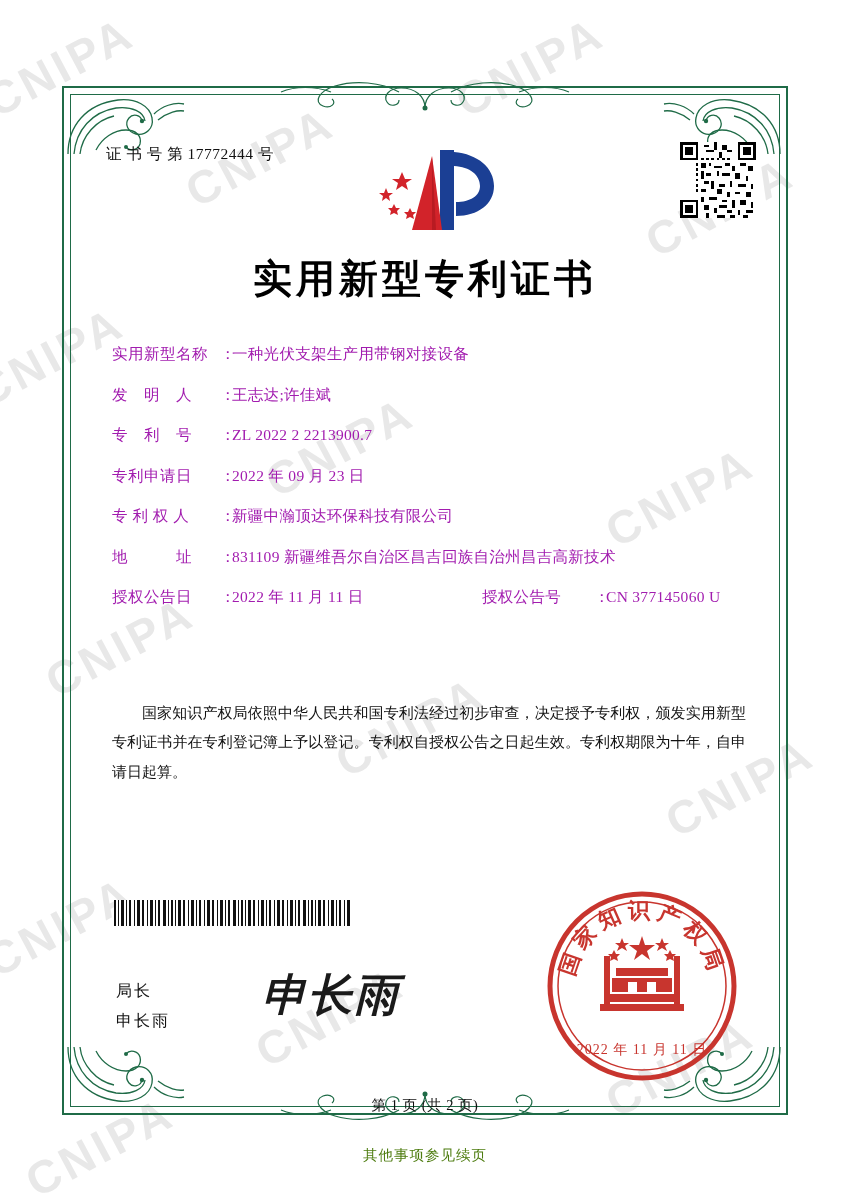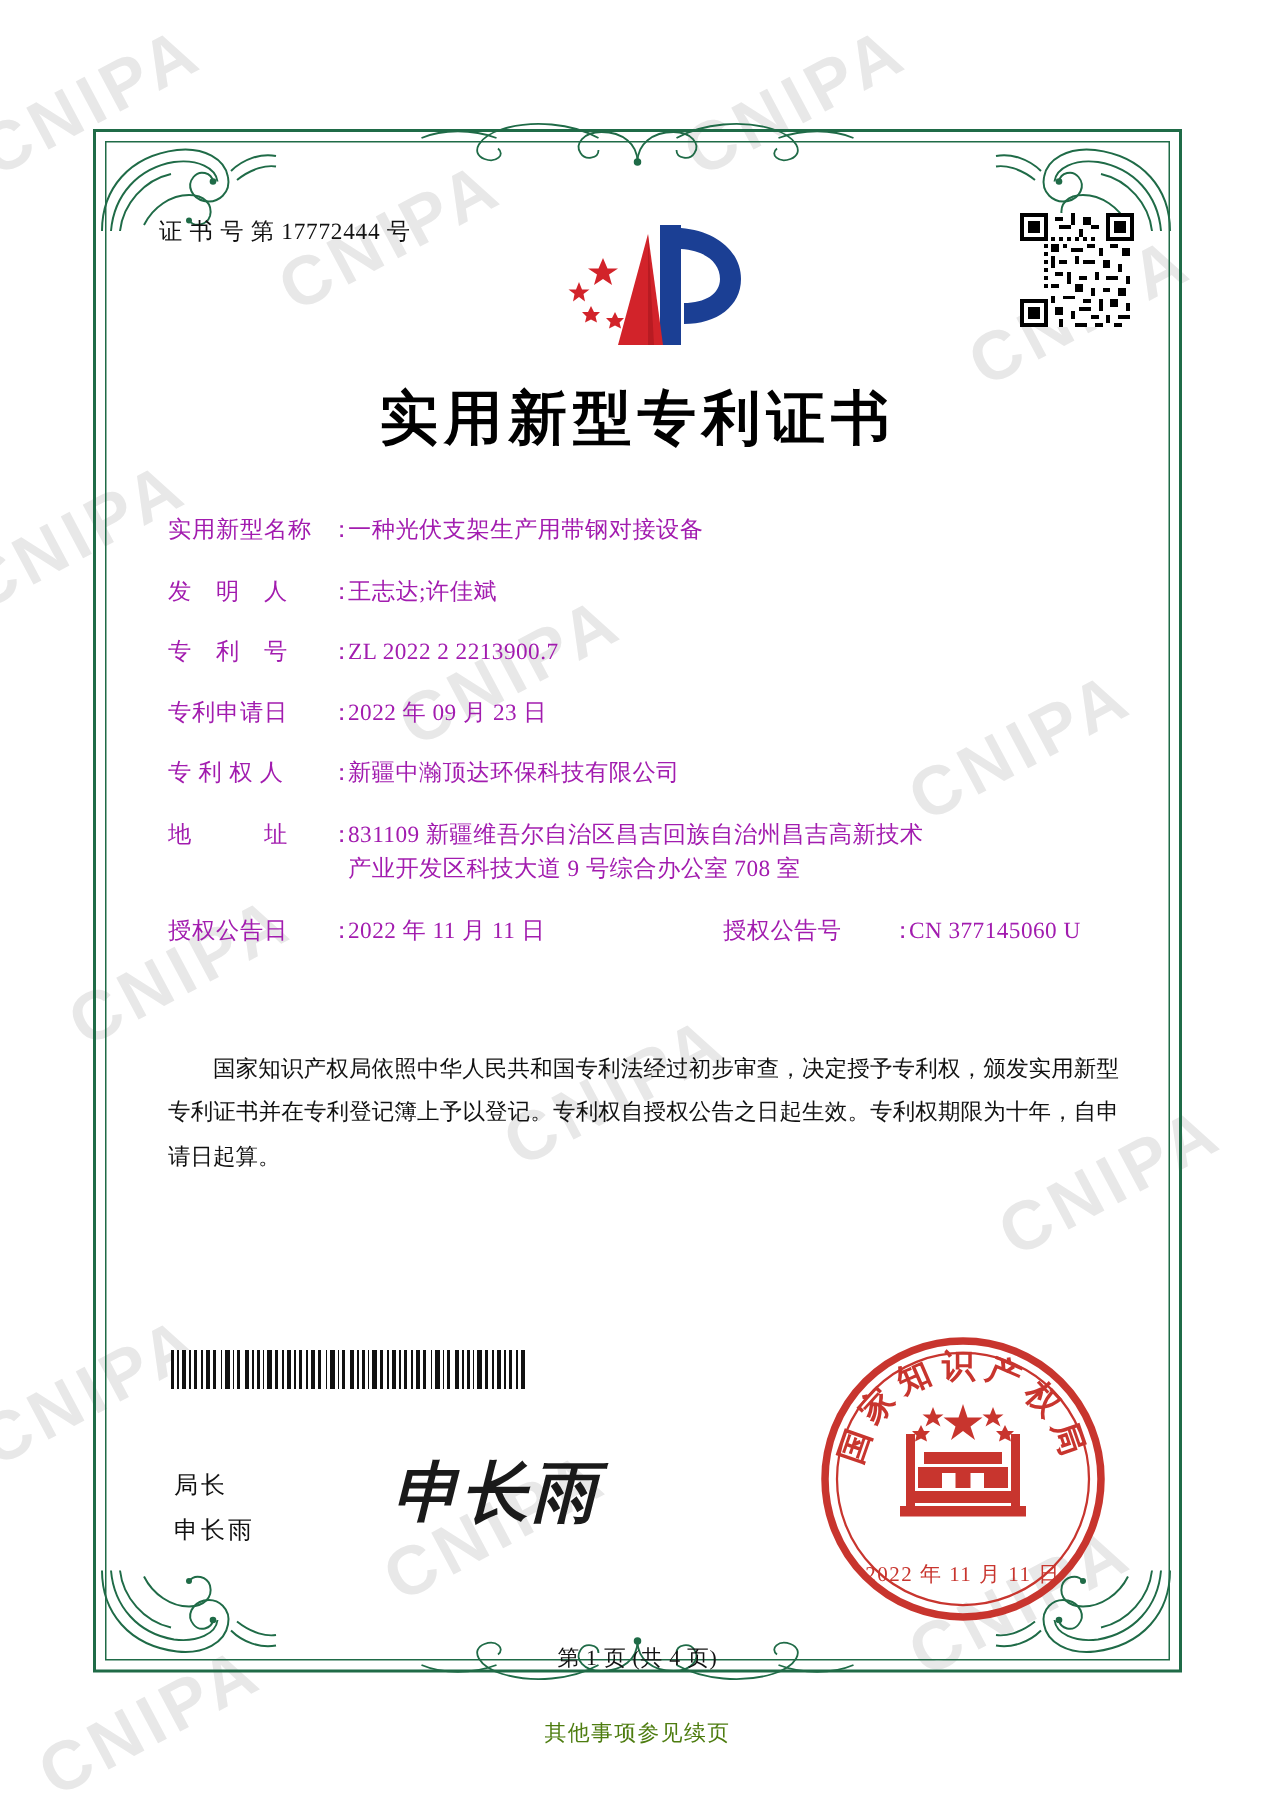--- a/index.html
+++ b/index.html
@@ -499,21 +499,20 @@
       <div class="f-label">专 利 权 人</div>
       <div class="f-colon">：</div>
       <div class="f-value">新疆中瀚顶达环保科技有限公司</div>
     </div>
 
     <div class="field-row">
       <div class="f-label">地　　　址</div>
       <div class="f-colon">：</div>
       <div class="f-value">
         <span>831109 新疆维吾尔自治区昌吉回族自治州昌吉高新技术</span>
-        <span class="line2">产业开发区科技大道 9 号综合办公室 708 室</span>
       </div>
     </div>
 
     <div class="field-row dual">
       <div class="f-label">授权公告日</div>
       <div class="f-colon">：</div>
       <div class="f-value">
         <span class="dual-left">2022 年 11 月 11 日</span>
         <span class="dual-right-label">授权公告号</span>
         <span class="f-colon">：</span>
@@ -624,16 +623,16 @@
       <defs>
         <path id="sealArc" d="M 100,100 m -68,0 a 68,68 0 1,1 136,0" fill="none"></path>
       </defs>
       <text font-family="'DejaVu Serif', serif" font-size="22" font-weight="bold" fill="#c8352e" letter-spacing="6">
         <textPath href="#sealArc" startOffset="50%" text-anchor="middle">国家知识产权局</textPath>
       </text>
     </svg>
   </div>
   <div class="seal-date">2022 年 11 月 11 日</div>
 
-  <div class="page-no">第 1 页 (共 4 页)</div>
+  <div class="page-no">第 1 页 (共 2 页)</div>
 </div>
 
 <div class="footer-note">其他事项参见续页</div>
 
 </body></html>

